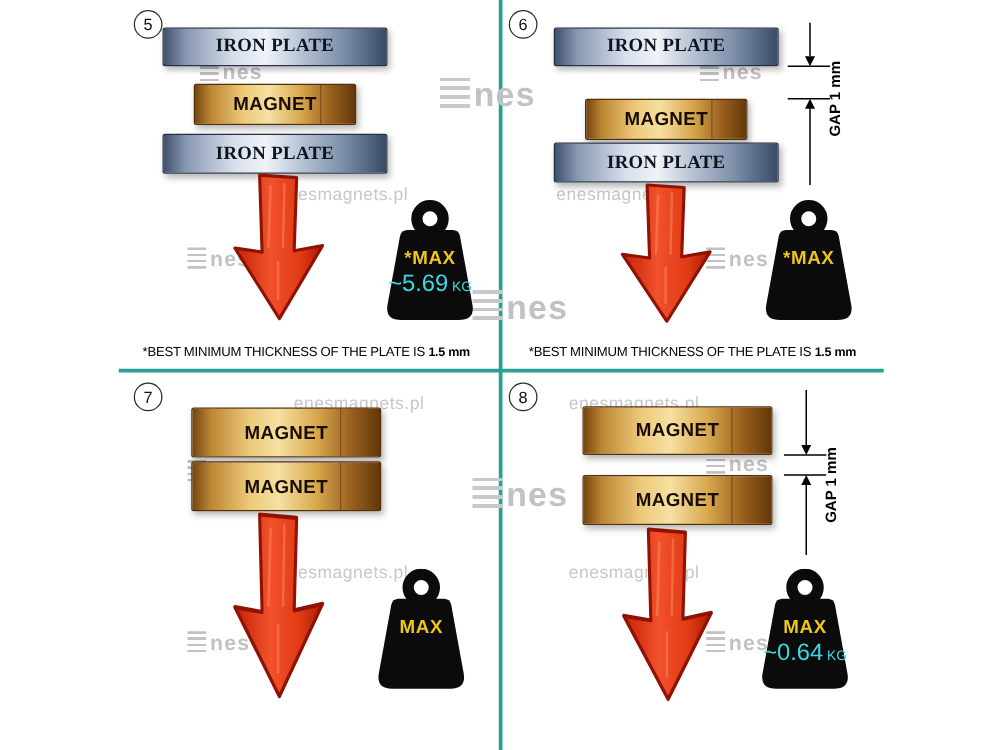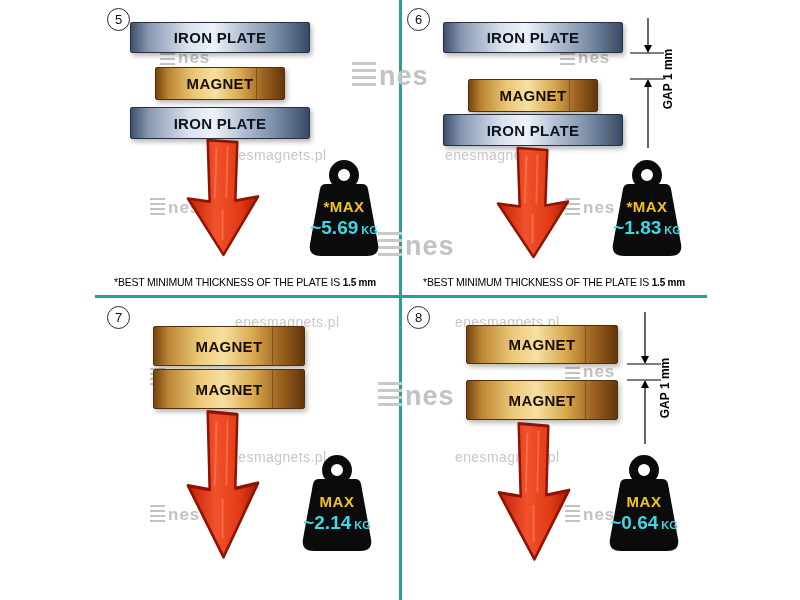--- a/index.html
+++ b/index.html
@@ -9,36 +9,36 @@
 
   .divider-v { position:absolute; left:399px; top:0; width:3px; height:600px; background:#2aa095; z-index:1; }
   .divider-h { position:absolute; left:95px; top:295px; width:612px; height:3px; background:#2aa095; z-index:1; }
 
   .num { position:absolute; width:23px; height:23px; border:1.4px solid #2b2b2b; border-radius:50%;
          display:flex; align-items:center; justify-content:center; font-size:13px; color:#111; z-index:2; background:transparent; }
 
   .plate { position:absolute; display:flex; align-items:center; justify-content:center;
            font-weight:bold; font-size:15px; letter-spacing:.3px; color:#0c1420;
            background:linear-gradient(90deg,#3f506a 0%,#8898b2 10%,#d9e0ec 32%,#eff3f8 46%,#b6c2d4 62%,#7e90aa 80%,#394a64 100%);
-           border:1px solid #253042; border-radius:2px; box-shadow:2px 3px 5px rgba(0,0,0,.28); z-index:2; }
+           border:1px solid #253042; border-radius:2px; box-shadow:2px 3px 5px rgba(0,0,0,.28); z-index:2;font-family:Liberation Serif, serif; }
 
   .magnet { position:absolute; display:flex; align-items:center; justify-content:center;
             font-weight:bold; font-size:15px; letter-spacing:.3px; color:#190d00;
             background:linear-gradient(90deg,#74460f 0%,#bd8734 10%,#ecc878 30%,#f6e0a2 46%,#d8a94e 66%,#9c6220 84%,#63370a 100%);
             border:1px solid #53300a; border-radius:2px; box-shadow:2px 3px 5px rgba(0,0,0,.28); z-index:2; }
   .magnet::after { content:""; position:absolute; top:0; bottom:0; right:21%; width:1px; background:rgba(80,45,5,.5); }
 
   .arrow { position:absolute; z-index:2; overflow:visible; }
 
   .weight { position:absolute; width:94px; height:102px; z-index:3; text-align:center; }
   .weight svg { position:absolute; left:0; top:0; width:100%; height:100%; }
   .w-ring { fill:none; stroke:#0b0b0b; stroke-width:9; }
   .w-body { fill:#0b0b0b; }
   .w-max { position:absolute; left:0; right:0; top:38px; font-size:15px; font-weight:bold; color:#f0c519; letter-spacing:.5px; }
-  .w-val { position:absolute; left:0; right:0; top:57px; font-size:19px; font-weight:bold; color:#3bd8e6; }
+  .w-val { position:absolute; left:0; right:0; top:57px; font-size:19px; font-weight:normal; color:#3bd8e6; }
   .w-unit { font-size:11px; margin-left:3px; }
 
   .dim { position:absolute; z-index:2; }
   .dim line { stroke:#000; stroke-width:1.2; }
   .gap-label { position:absolute; width:74px; text-align:center; transform:rotate(-90deg);
                font-size:12px; font-weight:bold; color:#000; z-index:2; white-space:nowrap; }
 
   .footnote { position:absolute; font-size:10.5px; color:#000; z-index:2; text-align:center; white-space:nowrap; letter-spacing:-0.2px; }
   .footnote b { font-size:10px; }
 
@@ -160,40 +160,38 @@
   <div class="gap-label" style="left:631px;top:72px">GAP 1 mm</div>
   <svg class="arrow" style="left:491px;top:146px;width:84px;height:114px" viewBox="0 0 85 115" preserveAspectRatio="none">
       <use href="#arrowShape"></use>
     </svg>
   <div class="weight" style="left:600px;top:160px">
     <svg viewBox="0 0 94 102">
       <circle class="w-ring" cx="47" cy="15" r="10.5"></circle>
       <path class="w-body" d="M29,24 L65,24 Q70,24 71,29 L81,84 Q83,96 70,96 L24,96 Q11,96 13,84 L23,29 Q24,24 29,24 Z"></path>
     </svg>
     <div class="w-max">*MAX</div>
-    <div class="w-val"><span>~1.83</span><span class="w-unit">KG</span></div>
   </div>
   <div class="footnote" style="left:408px;top:276px;width:292px">
     <span>*BEST MINIMUM THICKNESS OF THE PLATE IS</span>
     <b>1.5 mm</b>
   </div>
 
   <div class="num" style="left:107px;top:306px">7</div>
   <div class="magnet" style="left:153px;top:326px;width:152px;height:40px">MAGNET</div>
   <div class="magnet" style="left:153px;top:369px;width:152px;height:40px">MAGNET</div>
   <svg class="arrow" style="left:181px;top:409px;width:84px;height:152px" viewBox="0 0 85 115" preserveAspectRatio="none">
       <use href="#arrowShape"></use>
     </svg>
   <div class="weight" style="left:290px;top:455px">
     <svg viewBox="0 0 94 102">
       <circle class="w-ring" cx="47" cy="15" r="10.5"></circle>
       <path class="w-body" d="M29,24 L65,24 Q70,24 71,29 L81,84 Q83,96 70,96 L24,96 Q11,96 13,84 L23,29 Q24,24 29,24 Z"></path>
     </svg>
     <div class="w-max">MAX</div>
-    <div class="w-val"><span>~2.14</span><span class="w-unit">KG</span></div>
   </div>
 
   <div class="num" style="left:407px;top:306px">8</div>
   <div class="magnet" style="left:466px;top:325px;width:152px;height:39px">MAGNET</div>
   <div class="magnet" style="left:466px;top:380px;width:152px;height:40px">MAGNET</div>
   <svg class="dim" style="left:627px;top:312px;width:40px;height:132px" viewBox="0 0 40 132">
     <line x1="18" y1="0" x2="18" y2="44"></line>
     <polygon points="18,52 14,44 22,44" fill="#000"></polygon>
     <line x1="0" y1="52" x2="34" y2="52"></line>
     <line x1="18" y1="76" x2="18" y2="132"></line>

